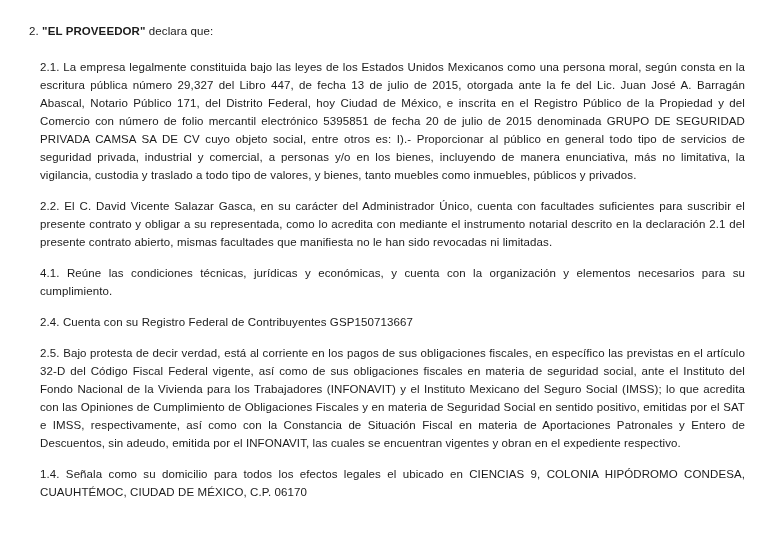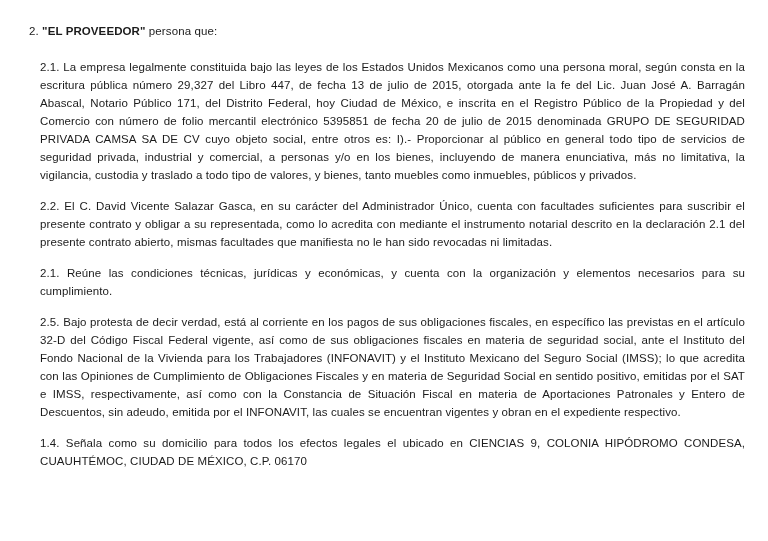--- a/index.html
+++ b/index.html
@@ -33,22 +33,23 @@
     margin: 13px 0 0 0;
     letter-spacing: 0.1px;
   }
   .clause:first-child { margin-top: 17px; }
 </style>
 </head>
 <body>
 
 <div class="page">
   <p class="heading">
-    <span>2. </span><strong>"EL PROVEEDOR"</strong><span> persona que:</span>
+    <span>2. </span><strong>"EL PROVEEDOR"</strong><span> declara que:</span>
   </p>
   <div class="clauses">
     <p class="clause">2.1. La empresa legalmente constituida bajo las leyes de los Estados Unidos Mexicanos como una persona moral, según consta en la escritura pública número 29,327 del Libro 447, de fecha 13 de julio de 2015, otorgada ante la fe del Lic. Juan José A. Barragán Abascal, Notario Público 171, del Distrito Federal, hoy Ciudad de México, e inscrita en el Registro Público de la Propiedad y del Comercio con número de folio mercantil electrónico 5395851 de fecha 20 de julio de 2015 denominada GRUPO DE SEGURIDAD PRIVADA CAMSA SA DE CV cuyo objeto social, entre otros es: I).- Proporcionar al público en general todo tipo de servicios de seguridad privada, industrial y comercial, a personas y/o en los bienes, incluyendo de manera enunciativa, más no limitativa, la vigilancia, custodia y traslado a todo tipo de valores, y bienes, tanto muebles como inmuebles, públicos y privados.</p>
     <p class="clause">2.2. El C. David Vicente Salazar Gasca, en su carácter del Administrador Único, cuenta con facultades suficientes para suscribir el presente contrato y obligar a su representada, como lo acredita con mediante el instrumento notarial descrito en la declaración 2.1 del presente contrato abierto, mismas facultades que manifiesta no le han sido revocadas ni limitadas.</p>
-    <p class="clause">2.1. Reúne las condiciones técnicas, jurídicas y económicas, y cuenta con la organización y elementos necesarios para su cumplimiento.</p>
+    <p class="clause">4.1. Reúne las condiciones técnicas, jurídicas y económicas, y cuenta con la organización y elementos necesarios para su cumplimiento.</p>
+    <p class="clause">2.4. Cuenta con su Registro Federal de Contribuyentes GSP150713667</p>
     <p class="clause">2.5. Bajo protesta de decir verdad, está al corriente en los pagos de sus obligaciones fiscales, en específico las previstas en el artículo 32-D del Código Fiscal Federal vigente, así como de sus obligaciones fiscales en materia de seguridad social, ante el Instituto del Fondo Nacional de la Vivienda para los Trabajadores (INFONAVIT) y el Instituto Mexicano del Seguro Social (IMSS); lo que acredita con las Opiniones de Cumplimiento de Obligaciones Fiscales y en materia de Seguridad Social en sentido positivo, emitidas por el SAT e IMSS, respectivamente, así como con la Constancia de Situación Fiscal en materia de Aportaciones Patronales y Entero de Descuentos, sin adeudo, emitida por el INFONAVIT, las cuales se encuentran vigentes y obran en el expediente respectivo.</p>
     <p class="clause">1.4. Señala como su domicilio para todos los efectos legales el ubicado en CIENCIAS 9, COLONIA HIPÓDROMO CONDESA, CUAUHTÉMOC, CIUDAD DE MÉXICO, C.P. 06170</p>
   </div>
 </div>
 
 </body></html>

